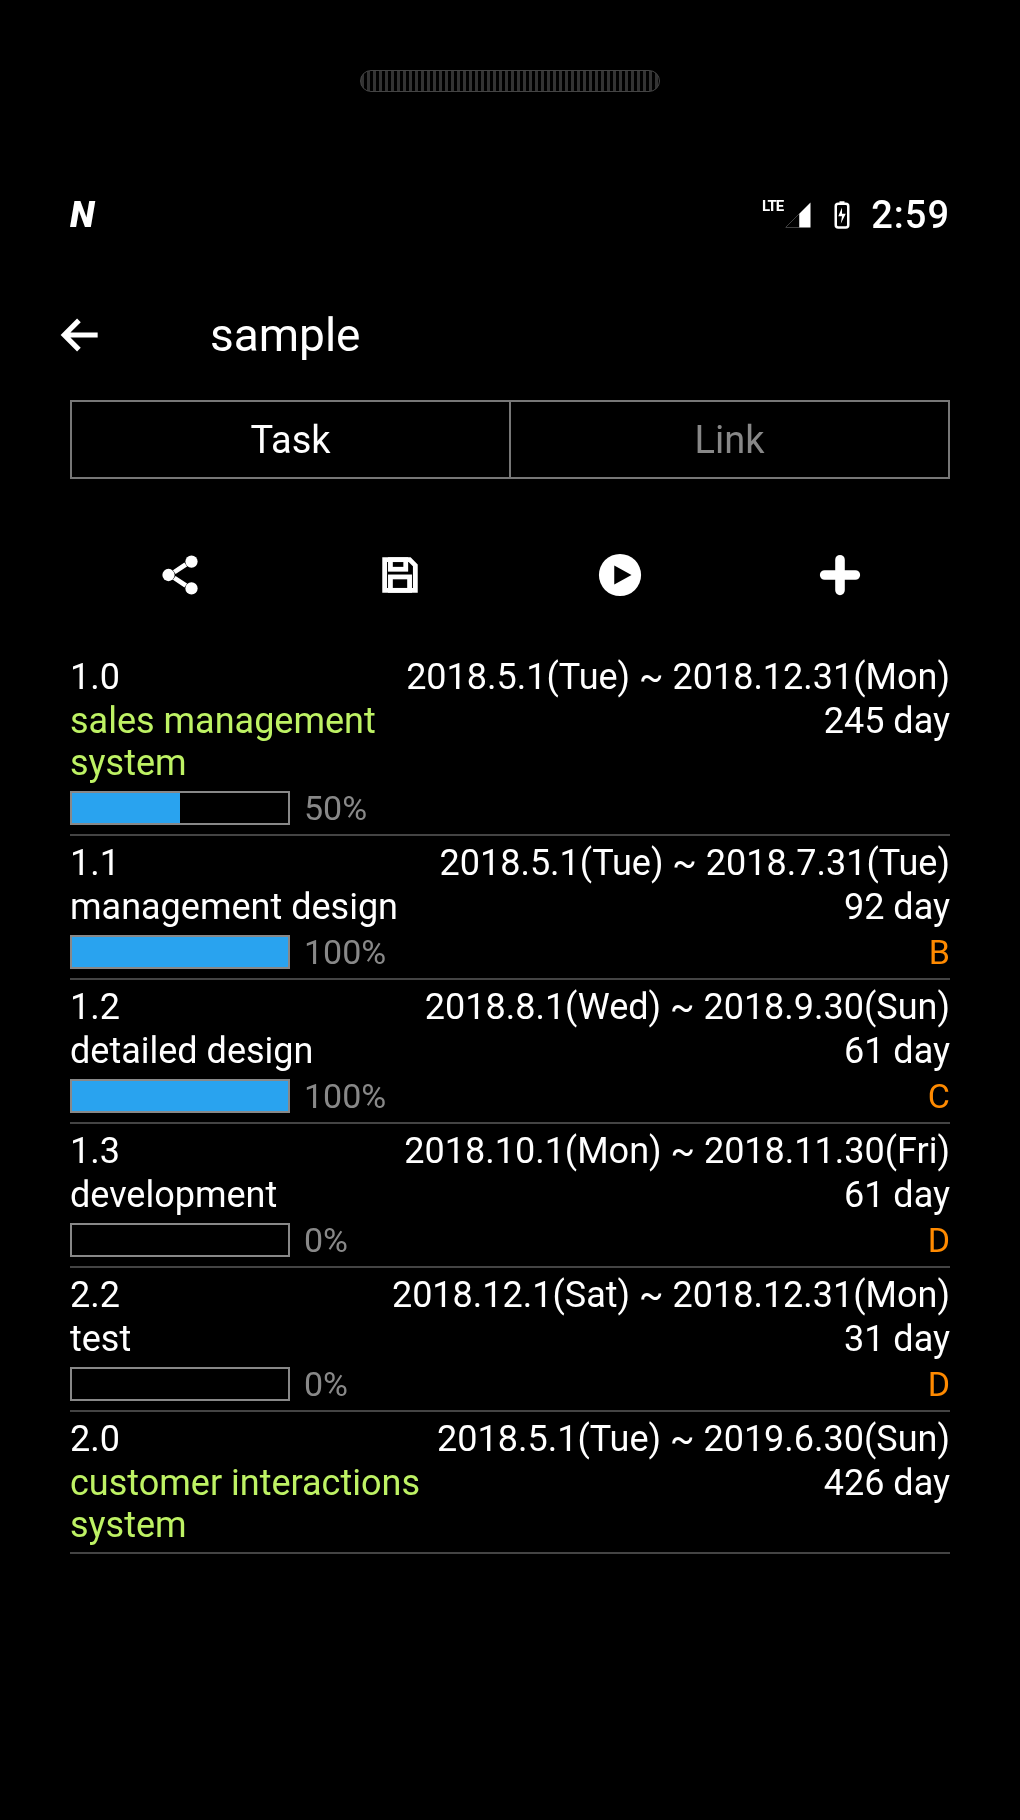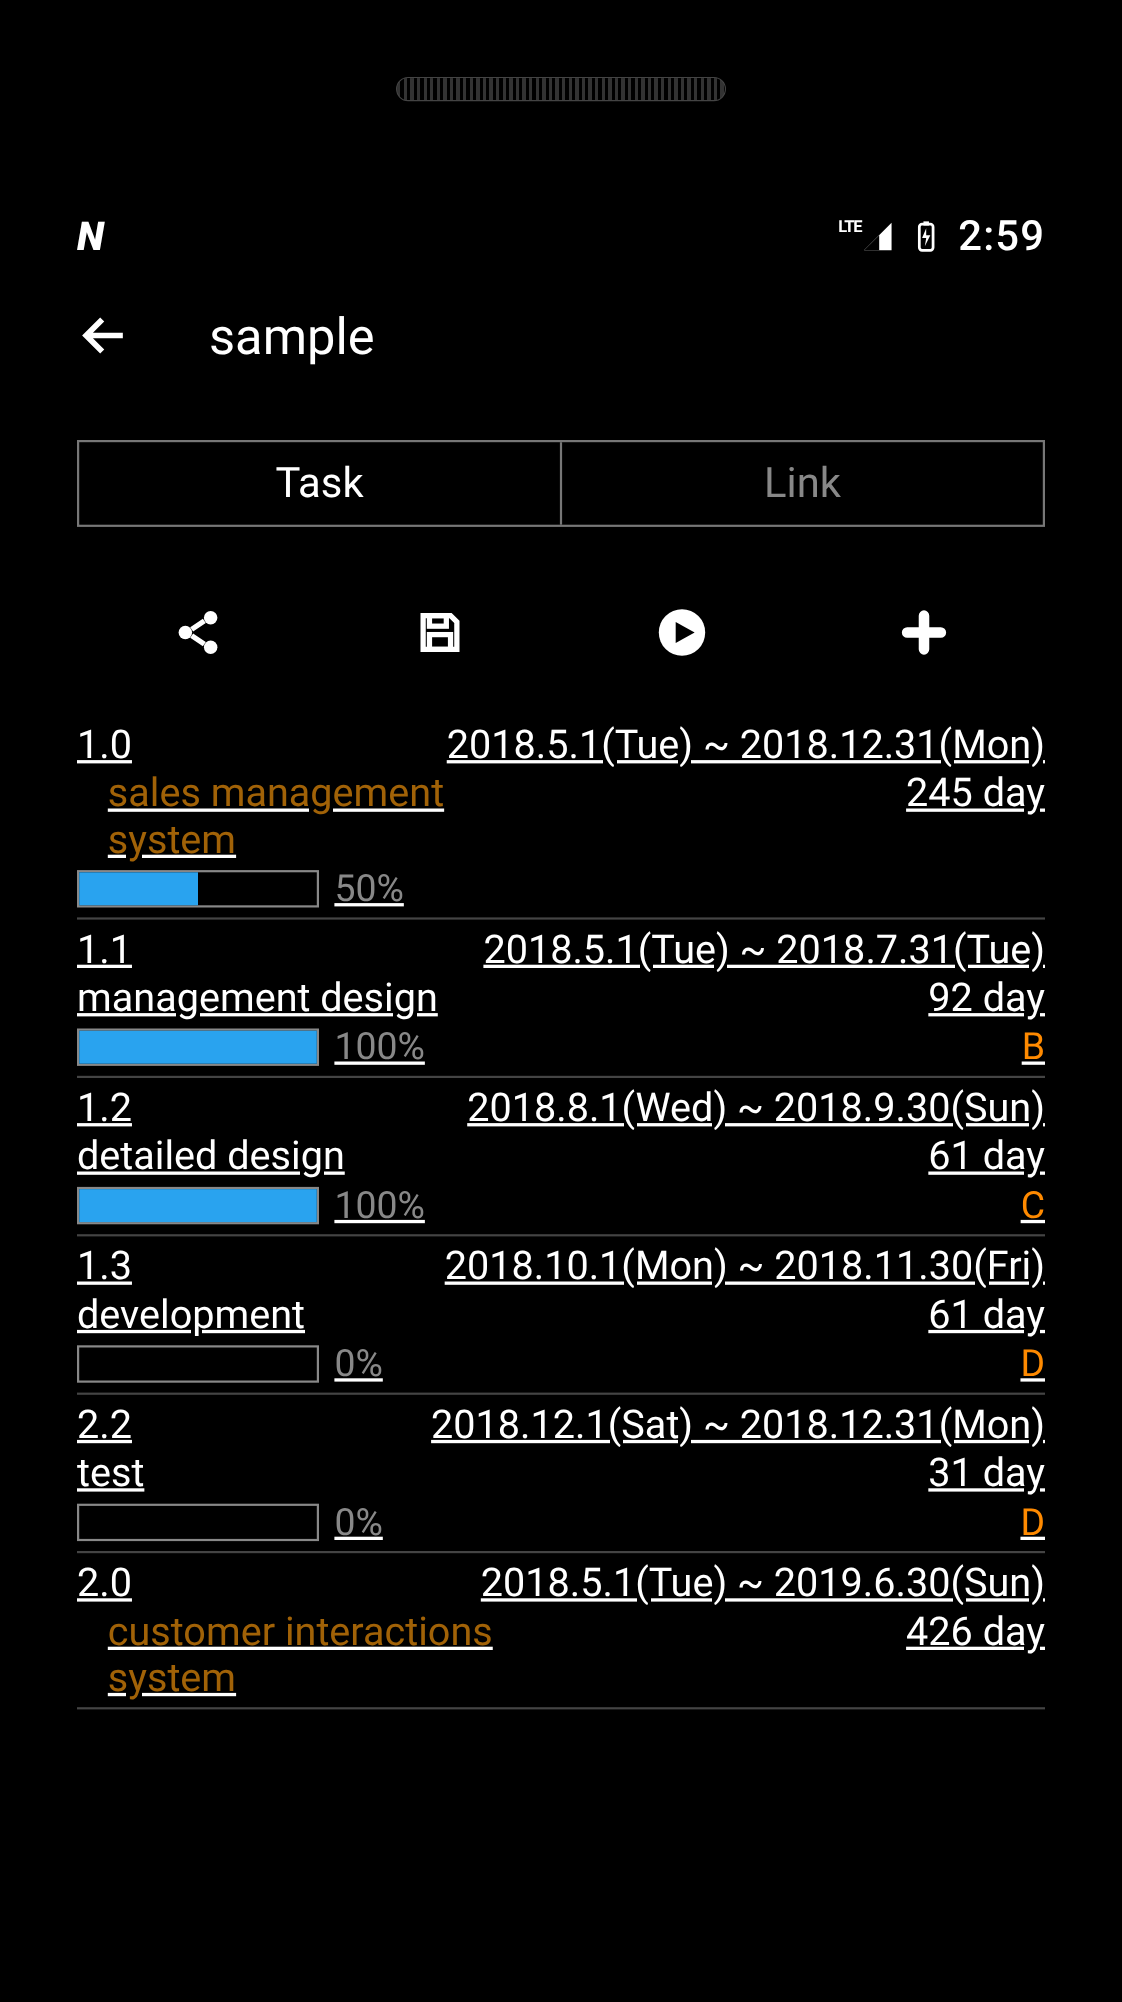--- a/index.html
+++ b/index.html
@@ -52,23 +52,24 @@
   .lte-label { font-size: 15px; font-weight:700; letter-spacing: -1px; margin-right:-14px; margin-bottom:18px;}
   .icon-svg { width: 30px; height: 30px; display:block; }
 
   
   .app-header {
     position: absolute;
     top: 280px;
     left: 0; right: 0;
     height: 110px;
     display: flex;
-    padding: 0 70px;
+    align-items: center;
+    padding: 0 56px;
     color: #fff;
-    gap: 70px;
+    gap: 104px;
   }
   .back-btn { width: 50px; height: 50px; display:flex; align-items:center; justify-content:center; }
   .header-title { font-size: 46px; color:#fff; }
 
   
   .tabs {
     position: absolute;
     top: 400px;
     left: 70px; right: 70px;
     height: 79px;
@@ -100,32 +101,31 @@
   .toolbar-btn { width: 60px; height: 60px; display:flex; align-items:center; justify-content:center; }
 
   
   .list {
     position: absolute;
     top: 650px;
     bottom: 160px;
     left: 70px; right: 70px;
     overflow: hidden;
     color:#fff;
-    text-decoration:underline;
   }
   .task {
     border-bottom: 2px solid #444;
     padding: 6px 0 6px 0;
   }
   .row1, .row2 { display:flex; justify-content:space-between; align-items:flex-start; font-size:36px; }
   .row1 { margin-bottom: 2px; }
   .task-id { }
   .task-dates { color:#fff; text-align:right; }
   .task-name { max-width: 420px; }
-  .task-name.parent { color:#a16207;margin-left:28px; }
+  .task-name.parent { color:#bef264; }
   .task-name.child { color:#fff; }
   .task-days { color:#fff; }
   .row3 {
     display:flex;
     align-items:flex-start;
     justify-content:space-between;
     margin-top:4px;
   }
   .progress-wrap { display:flex; align-items:center; gap:14px; }
   .progress-bar {

